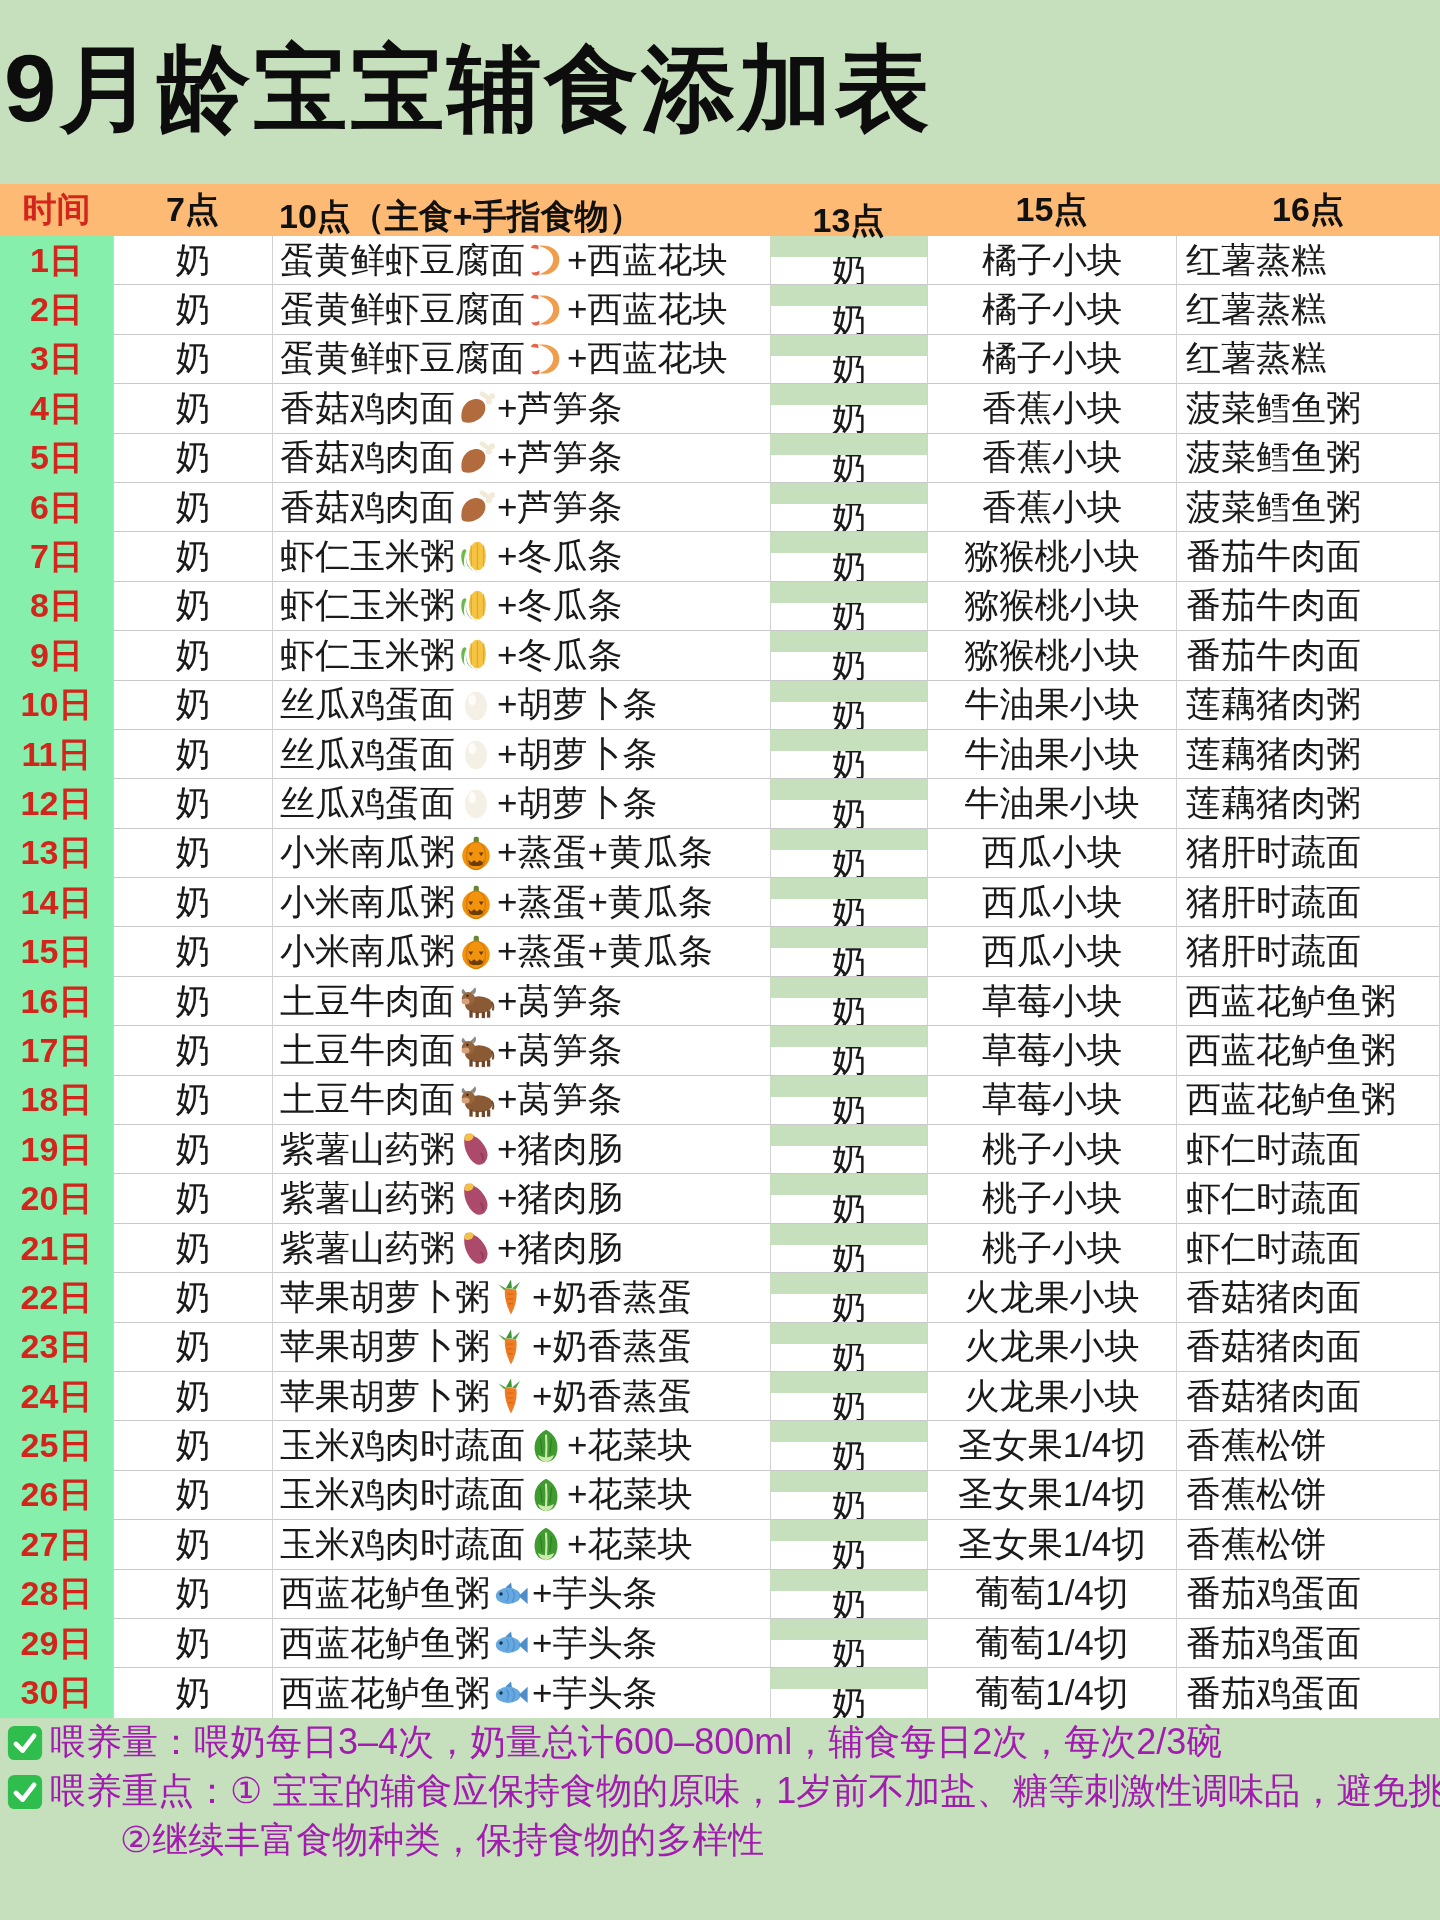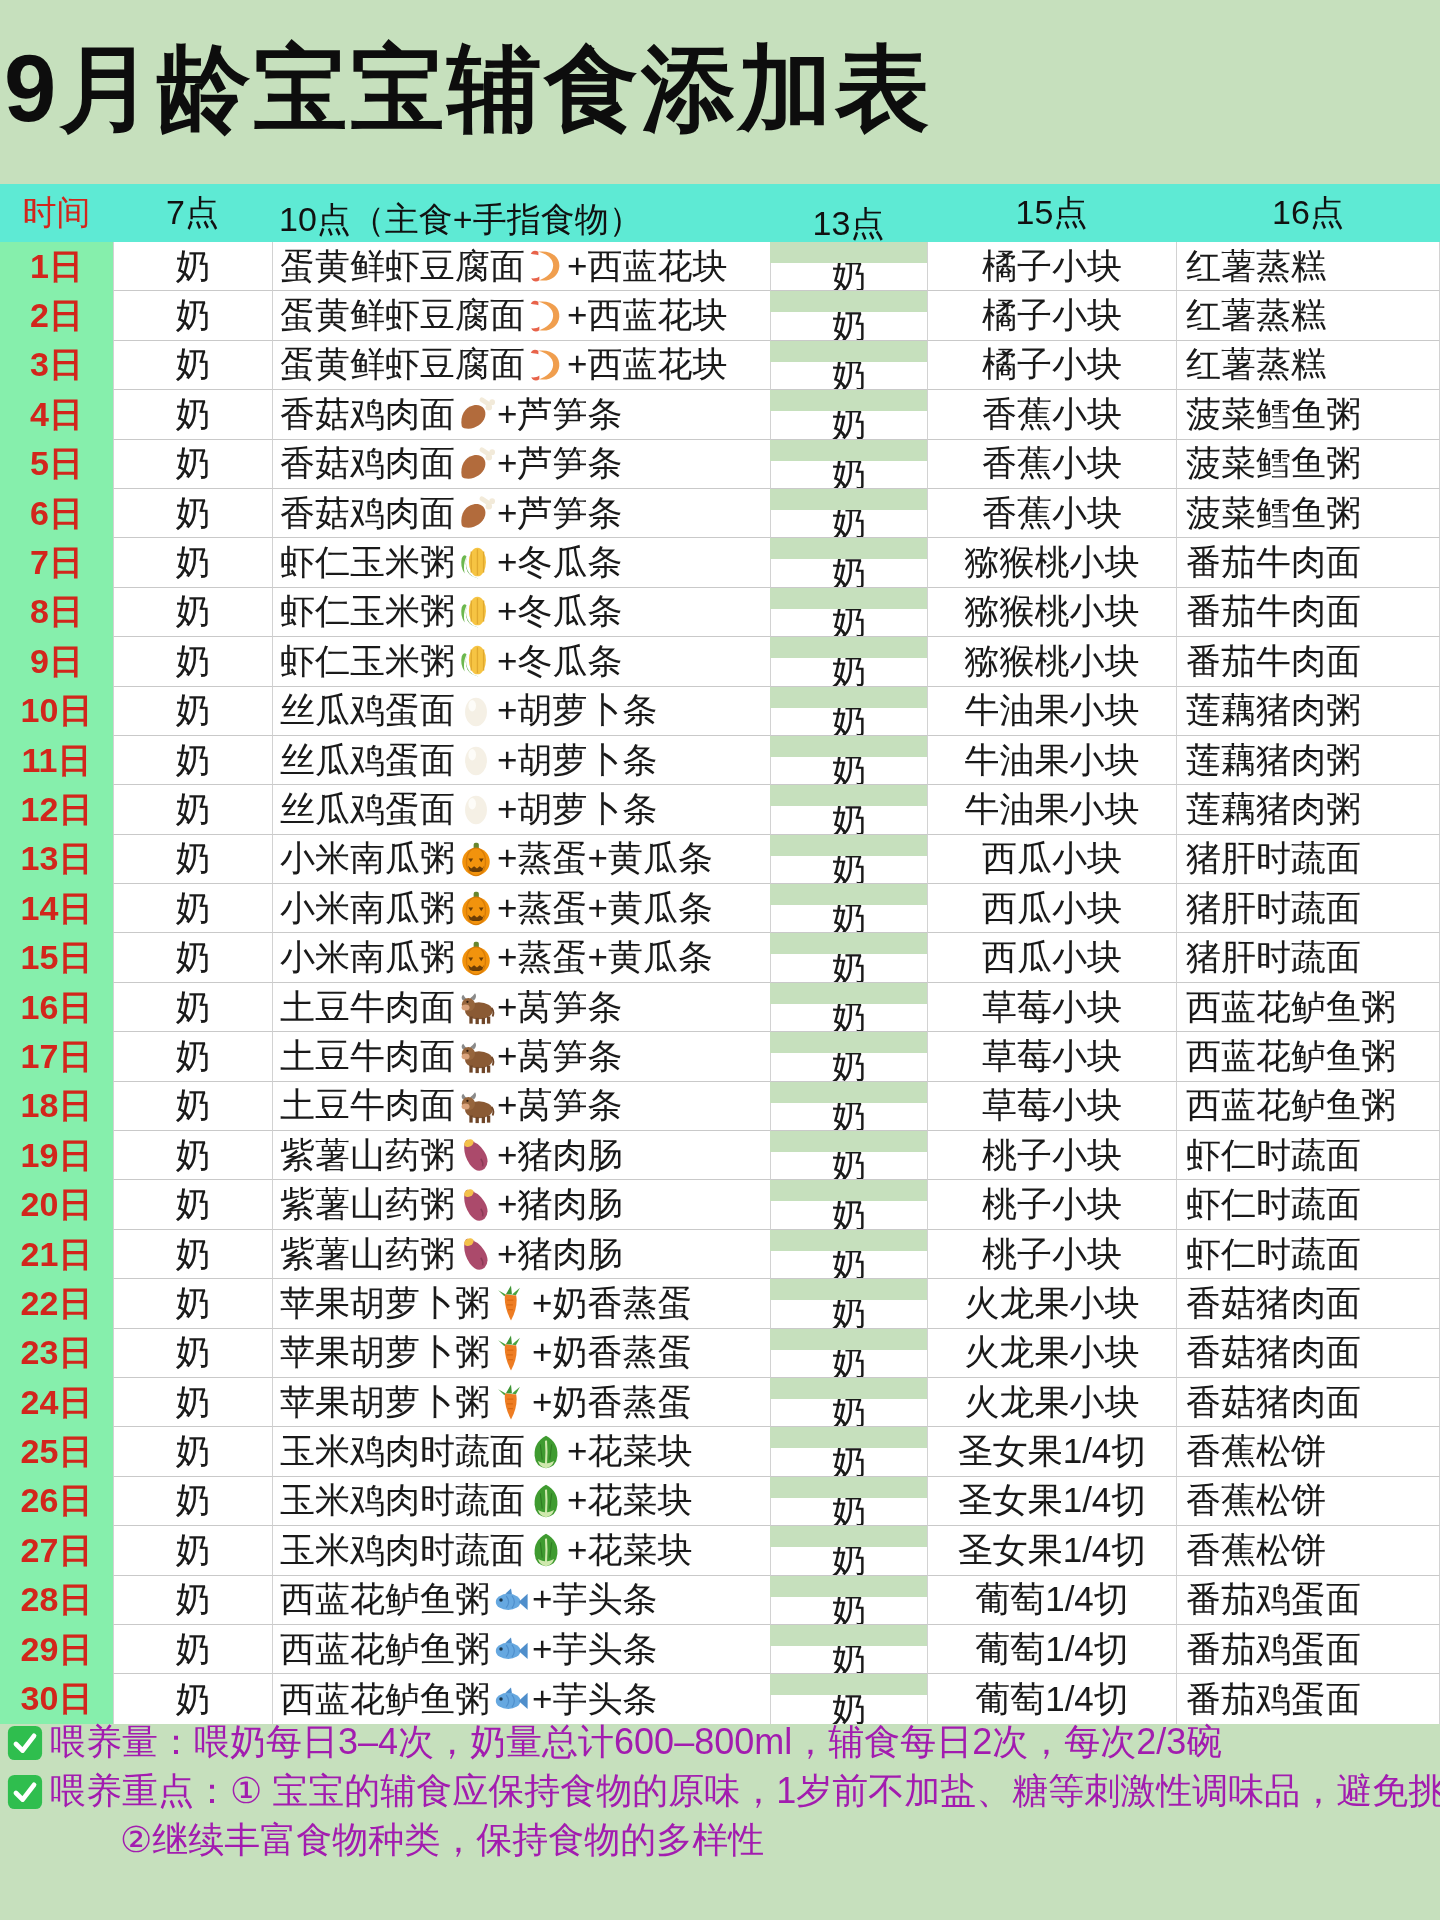--- a/index.html
+++ b/index.html
@@ -9,22 +9,22 @@
     font-family:"Liberation Sans","DejaVu Sans",sans-serif;
     color:#111;
   }
   .title{
     position:absolute;top:26px;left:4px;width:1440px;
     text-align:left;font-size:94px;font-weight:900;letter-spacing:3px;
     color:#0d0d0d;margin:0;
   }
   .table{position:absolute;top:184px;left:0;width:1440px;}
   .header-row{
-    display:flex;height:58px;background:#5eead4;
-    font-weight:normal;font-size:34px;align-items:center;
+    display:flex;height:52px;background:#fdba74;
+    font-weight:bold;font-size:34px;align-items:center;
   }
   .hc{display:flex;align-items:center;justify-content:center;height:100%;box-sizing:border-box;}
   .hc.left{justify-content:flex-start;padding-left:7px;margin-top:13px;}
   .w-day{width:113px;}
   .w-7{width:159px;}
   .w-10{width:498px;}
   .w-13{width:157px;margin-top:21px;}
   .w-15{width:249px;}
   .w-16{width:264px;}
   .red{color:#d2261c;}

